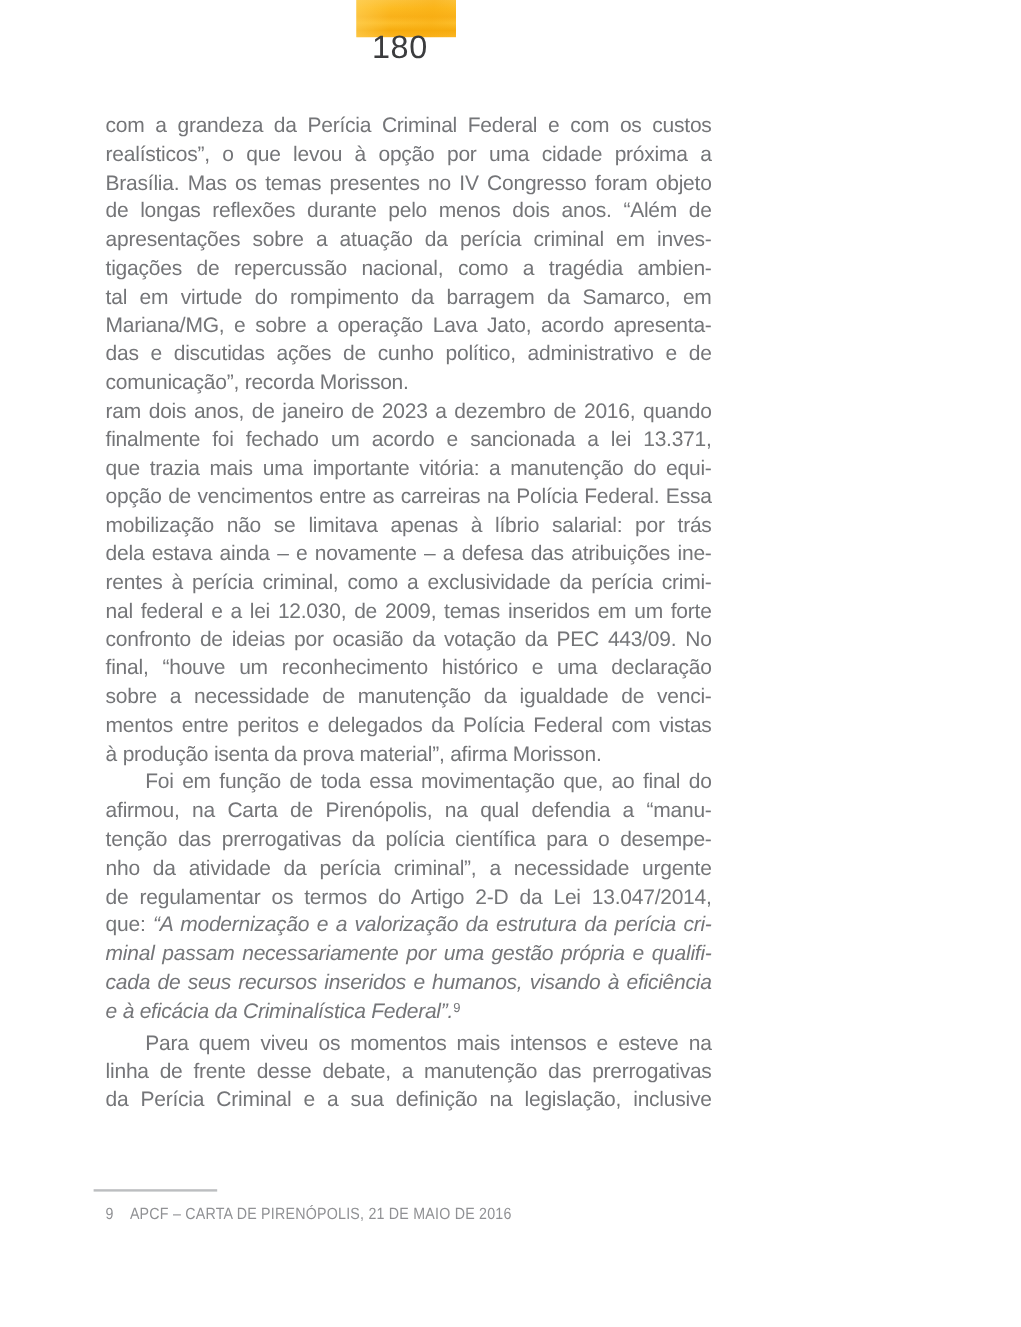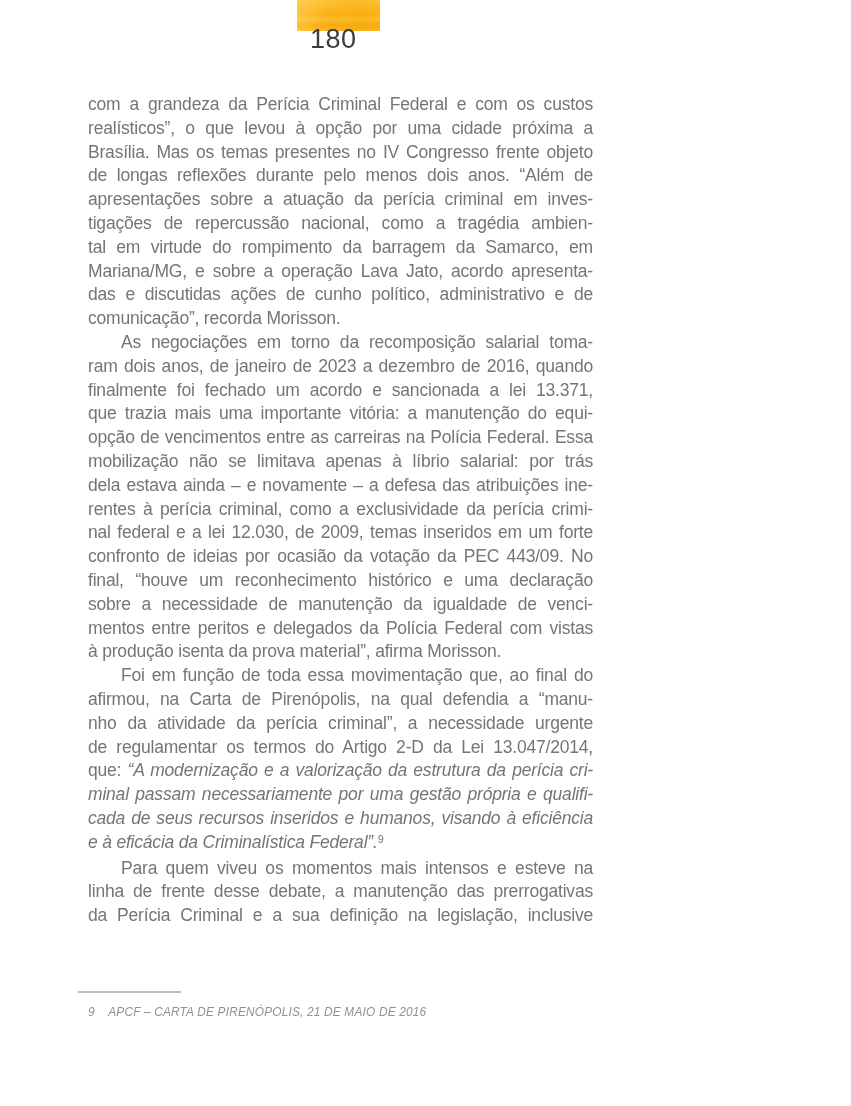--- a/index.html
+++ b/index.html
@@ -66,21 +66,20 @@
     background: var(--rule-color, #bcbec0);
   }
   .footnote {
     position: absolute;
     left: 88px;
     top: 1005px;
     font-size: 13.5px;
     line-height: 1;
     white-space: nowrap;
     color: var(--footnote-color, #909194);
-    font-style: italic;
   }
   .fn-inner {
     display: inline-block;
     transform: scaleX(0.88);
     transform-origin: 0 0;
     letter-spacing: 0.2px;
   }
   .fn-num {
     display: inline-block;
     width: 23px;
@@ -90,48 +89,48 @@
 <body>
 
 <div class="page">
   <div class="yellow-box"></div>
   <div class="page-number">180</div>
 
   <div class="body-text">
       <div>
         <div class="line"><span>com a grandeza da Perícia Criminal Federal e com os custos</span></div>
         <div class="line"><span>realísticos”, o que levou à opção por uma cidade próxima a</span></div>
-        <div class="line"><span>Brasília. Mas os temas presentes no IV Congresso frente objeto</span></div>
+        <div class="line"><span>Brasília. Mas os temas presentes no IV Congresso foram objeto</span></div>
         <div class="line"><span>de longas reflexões durante pelo menos dois anos. “Além de</span></div>
         <div class="line"><span>apresentações sobre a atuação da perícia criminal em inves-</span></div>
         <div class="line"><span>tigações de repercussão nacional, como a tragédia ambien-</span></div>
         <div class="line"><span>tal em virtude do rompimento da barragem da Samarco, em</span></div>
         <div class="line"><span>Mariana/MG, e sobre a operação Lava Jato, acordo apresenta-</span></div>
         <div class="line"><span>das e discutidas ações de cunho político, administrativo e de</span></div>
         <div class="line no-just"><span>comunicação”, recorda Morisson.</span></div>
       </div>
       <div>
-        <div class="line indent"><span>As negociações em torno da recomposição salarial toma-</span></div>
         <div class="line"><span>ram dois anos, de janeiro de 2023 a dezembro de 2016, quando</span></div>
         <div class="line"><span>finalmente foi fechado um acordo e sancionada a lei 13.371,</span></div>
         <div class="line"><span>que trazia mais uma importante vitória: a manutenção do equi-</span></div>
         <div class="line"><span>opção de vencimentos entre as carreiras na Polícia Federal. Essa</span></div>
         <div class="line"><span>mobilização não se limitava apenas à líbrio salarial: por trás</span></div>
         <div class="line"><span>dela estava ainda – e novamente – a defesa das atribuições ine-</span></div>
         <div class="line"><span>rentes à perícia criminal, como a exclusividade da perícia crimi-</span></div>
         <div class="line"><span>nal federal e a lei 12.030, de 2009, temas inseridos em um forte</span></div>
         <div class="line"><span>confronto de ideias por ocasião da votação da PEC 443/09. No</span></div>
         <div class="line"><span>final, “houve um reconhecimento histórico e uma declaração</span></div>
         <div class="line"><span>sobre a necessidade de manutenção da igualdade de venci-</span></div>
         <div class="line"><span>mentos entre peritos e delegados da Polícia Federal com vistas</span></div>
         <div class="line no-just"><span>à produção isenta da prova material”, afirma Morisson.</span></div>
       </div>
       <div>
         <div class="line indent"><span>Foi em função de toda essa movimentação que, ao final do</span></div>
         <div class="line"><span>afirmou, na Carta de Pirenópolis, na qual defendia a “manu-</span></div>
+        <div class="line"><span>tenção das prerrogativas da polícia científica para o desempe-</span></div>
         <div class="line"><span>nho da atividade da perícia criminal”, a necessidade urgente</span></div>
         <div class="line"><span>de regulamentar os termos do Artigo 2-D da Lei 13.047/2014,</span></div>
         <div class="line"><span>que: </span><span class="italic">“A modernização e a valorização da estrutura da perícia cri-</span></div>
         <div class="line"><span class="italic">minal passam necessariamente por uma gestão própria e qualifi-</span></div>
         <div class="line"><span class="italic">cada de seus recursos inseridos e humanos, visando à eficiência</span></div>
         <div class="line no-just"><span class="italic">e à eficácia da Criminalística Federal”.</span><span class="sup">9</span></div>
       </div>
       <div>
         <div class="line indent"><span>Para quem viveu os momentos mais intensos e esteve na</span></div>
         <div class="line"><span>linha de frente desse debate, a manutenção das prerrogativas</span></div>

